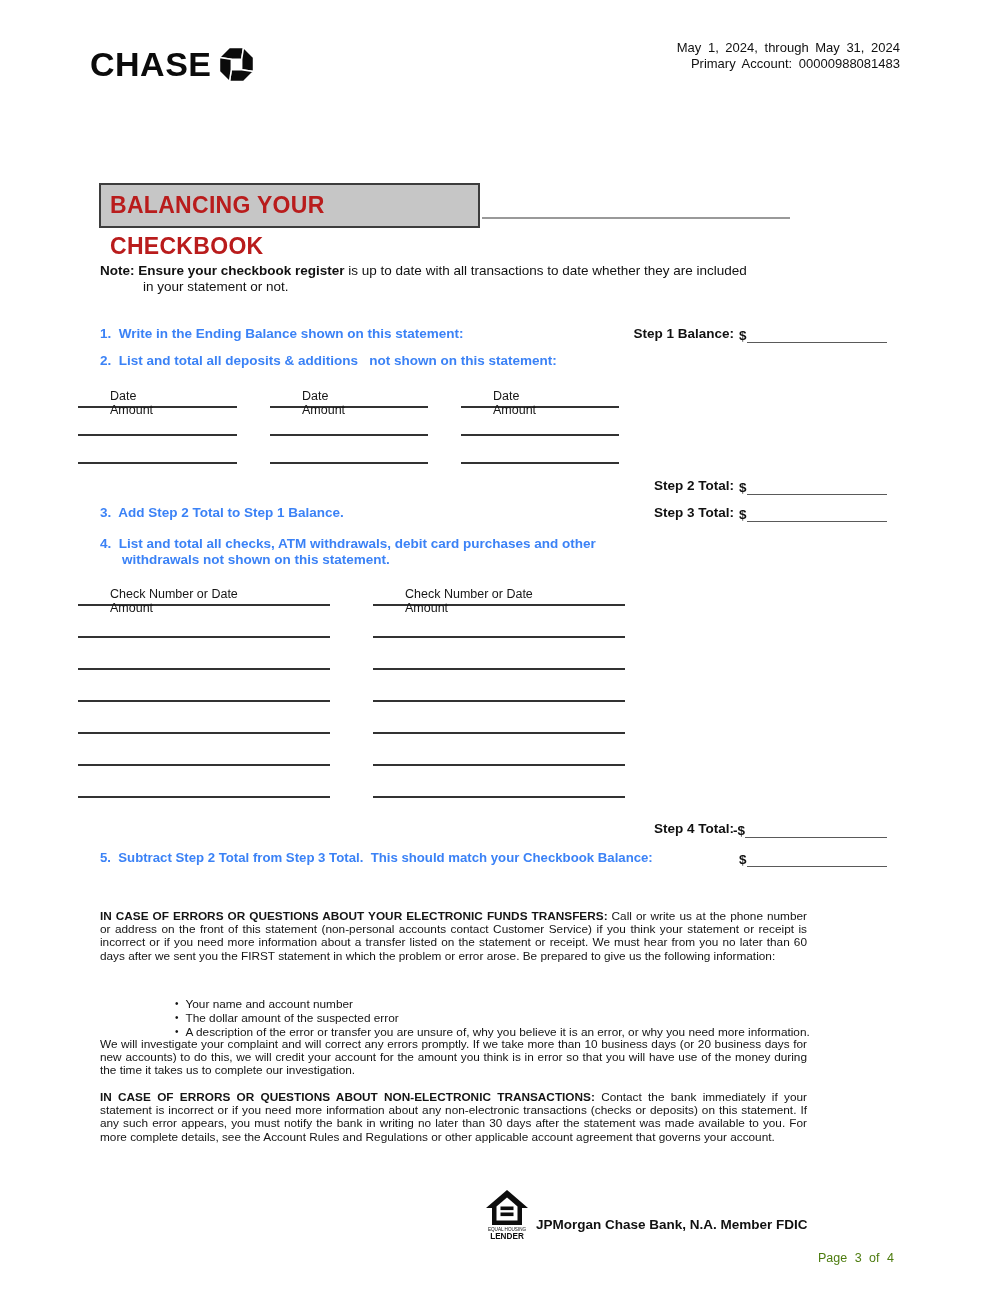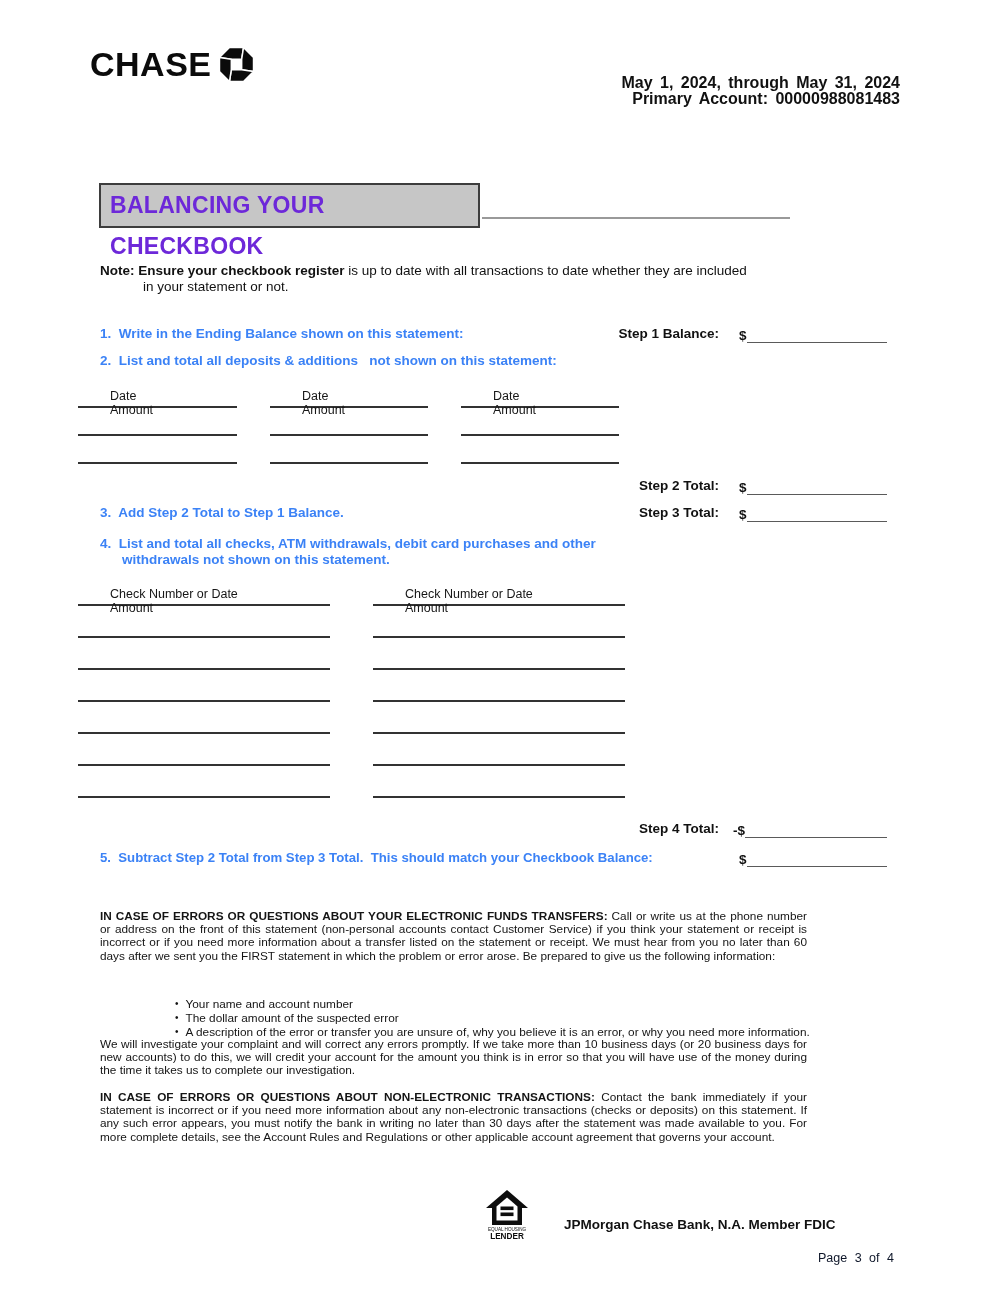--- a/index.html
+++ b/index.html
@@ -5,36 +5,36 @@
   html,body{margin:0;padding:0;background:#888;}
   .page{
     position:relative; width:1005px; height:1298px; background:#ffffff;
     font-family:"Liberation Sans", sans-serif; color:#111; margin:0 auto;
     overflow:hidden;
   }
   
   .logo{position:absolute; left:90px; top:46px; display:flex; gap:6px;}
   .logo-text{font-size:34px; font-weight:700; letter-spacing:0.5px; color:#0b0b0b; line-height:36px;}
   .hdr-right{position:absolute; right:105px; top:40px; text-align:right;
-             font-size:16px; font-weight:700; line-height:16px; word-spacing:3px;margin-top:35px;}
+             font-size:13px; font-weight:400; line-height:16px; word-spacing:3px;}
   
   .title-box{
     position:absolute; left:99px; top:183px; width:368px; height:41px;
     background:#c6c6c6; border:2px solid #3d3d3d;
     font-size:23px; font-weight:700; line-height:41px; padding-left:9px;
-    letter-spacing:0.3px; color:#6d28d9;
+    letter-spacing:0.3px; color:#b91c1c;
   }
   .title-underline{position:absolute; left:482px; top:217px; width:308px; border-bottom:2px solid #999;}
   
   .note{position:absolute; left:100px; top:263px; width:740px; font-size:13.5px; line-height:16px; white-space:pre-wrap;}
   .note b{font-weight:700;}
   .note-line2{margin-left:43px;}
   
   .step-label{position:absolute; left:100px; font-weight:700; font-size:13.5px; line-height:16px; white-space:pre; color:#3b82f6;text-align:right;}
-  .total-label{position:absolute; left:609px; width:110px; text-align:right;
+  .total-label{position:absolute; left:624px; width:110px; text-align:right;
                font-weight:700; font-size:13.5px; line-height:16px; white-space:pre;}
   .money-line{position:absolute; left:739px; width:148px; height:17px; display:flex; align-items:flex-end;}
   .money-line .cur{font-weight:700; font-size:13.5px; line-height:14px;}
   .money-line .ln{flex:1; border-bottom:1.6px solid #5a5a5a; height:14px;}
   
   .wtable{position:absolute; left:78px; display:grid;}
   #deposits-table{top:389px; grid-template-columns:159px 158px 158px; column-gap:33px;}
   #checks-table{top:587px; grid-template-columns:252px 252px; column-gap:43px;}
   .thead{display:flex; justify-content:space-between; align-items:flex-start;
          padding-left:32px; height:17px; font-size:12.5px; color:#161616;
@@ -43,22 +43,22 @@
   #deposits-table .tline{margin-top:26px;}
   #checks-table .tline{margin-top:30px;}
   
   .fp{position:absolute; left:100px; width:707px; font-size:11.8px; line-height:13.2px; text-align:justify; color:#141414;}
   .fp b{font-weight:700;}
   .fp-bullets{position:absolute; left:163px; width:644px; margin:12px; padding:0; list-style:none;
               font-size:11.8px; line-height:13.8px; color:#141414;}
   .fp-bullets li::before{content:"\2022"; margin-right:7px; font-size:10px; position:relative; top:-1px;}
   
   .lender-badge{position:absolute; left:483px; top:1189px;}
-  .bank-line{position:absolute; left:536px; top:1217px; font-size:13.5px; font-weight:700;margin-left:28px;}
-  .page-label{position:absolute; left:818px; top:1251px; font-size:12.5px; word-spacing:4px; color:#0f172a;}
+  .bank-line{position:absolute; left:536px; top:1217px; font-size:13.5px; font-weight:700;}
+  .page-label{position:absolute; left:818px; top:1251px; font-size:12.5px; word-spacing:4px; color:#4d7c0f;}
 </style>
 </head>
 <body>
 
 <div class="page">
 
   <div class="logo">
     <span class="logo-text">CHASE</span>
     <svg width="37" height="37" viewBox="0 0 100 100" aria-hidden="true">
       <g fill="#0b0b0b" stroke="#ffffff" stroke-width="4" stroke-linejoin="miter">

